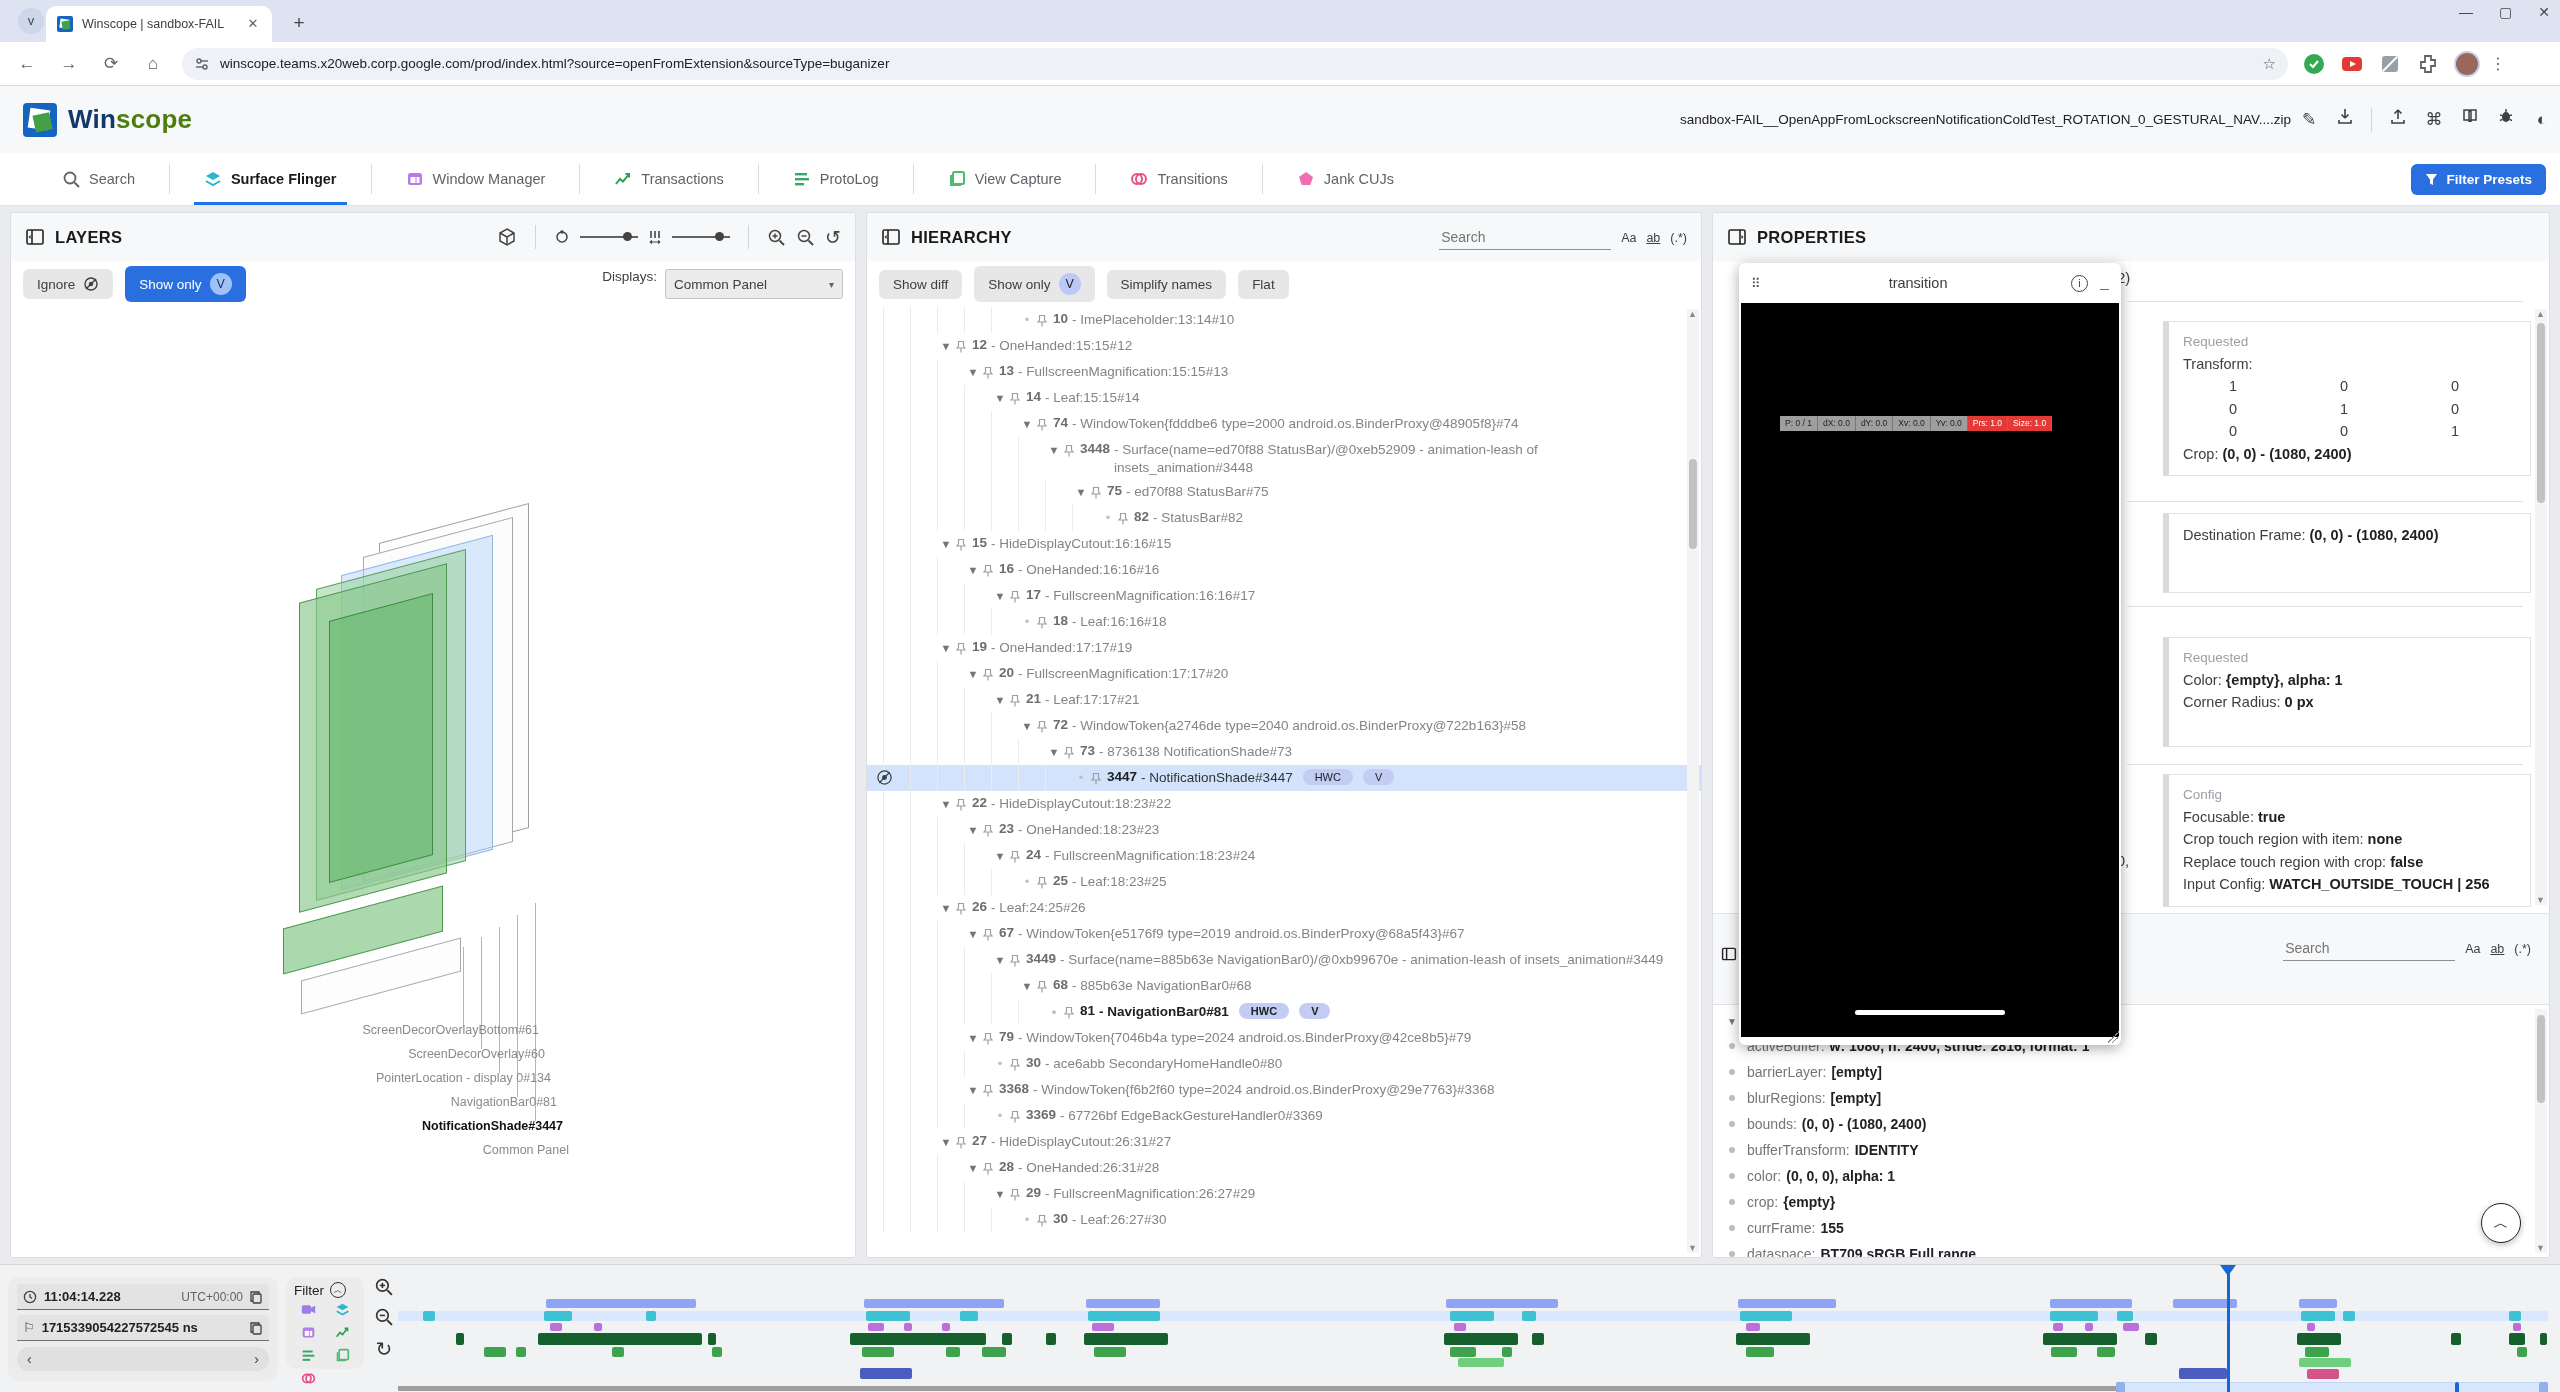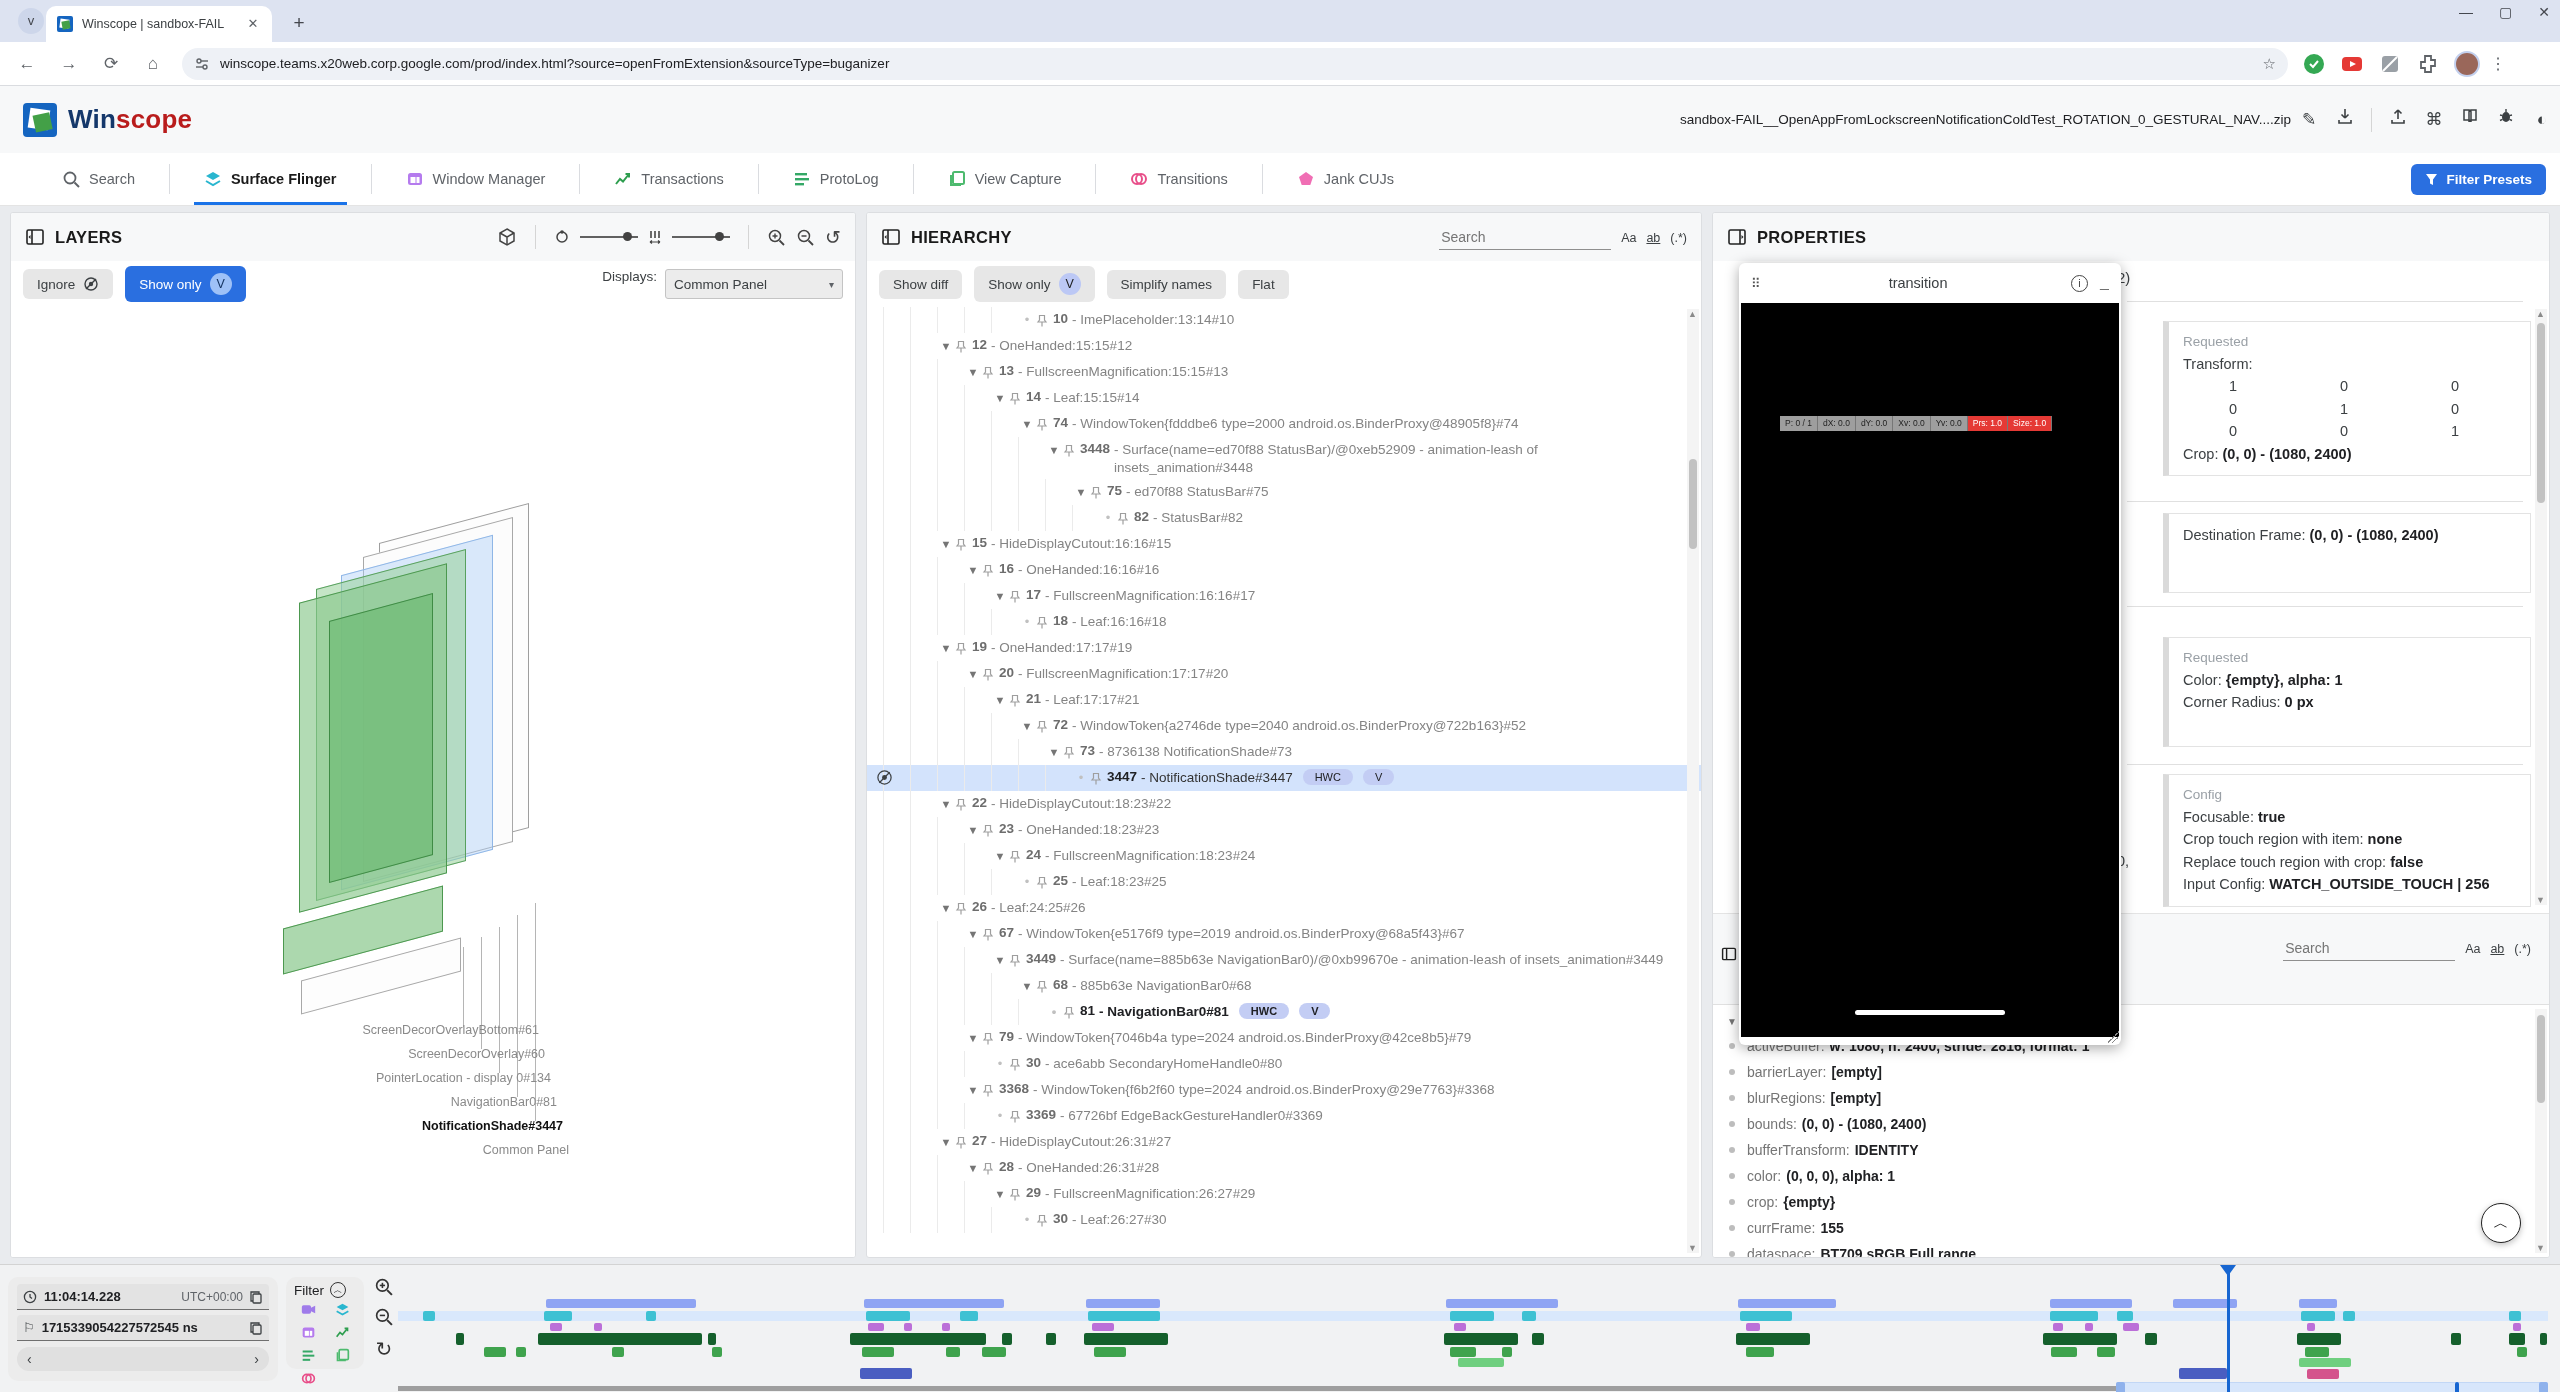--- a/index.html
+++ b/index.html
@@ -23,21 +23,21 @@
   #omnibox .url { font-size:13.5px; color:#202124; white-space:nowrap; overflow:hidden; flex:1; }
   #omnibox .star { color:#5f6368; font-size:15px; margin-left:10px; }
   .extico { width:24px; height:24px; margin-left:14px; border-radius:5px; }
   #avatar { width:26px; height:26px; border-radius:13px; background:#9a675a; margin-left:14px; border:2px solid #c3d0ee; }
   #kebab { color:#5f6368; font-size:16px; margin:0 14px 0 10px; }
 
   
   #appbar { position:absolute; left:0; top:86px; width:2560px; height:67px; background:#f7f8f9; display:flex; align-items:center; }
   #logo { width:36px; height:36px; margin-left:22px; }
   #appname { font-size:26px; font-weight:bold; margin-left:10px; letter-spacing:.2px; }
-  #appname .p1 { color:#15386b; } #appname .p2 { color:#b91c1c; }
+  #appname .p1 { color:#15386b; } #appname .p2 { color:#4d7c0f; }
   #appbar .right { margin-left:auto; display:flex; align-items:center; gap:0; }
   #tracename { font-size:13.5px; color:#202124; max-width:760px; white-space:nowrap; overflow:hidden; }
   .hicon { width:36px; height:26px; color:#3c4043; font-size:17px; text-align:center; line-height:26px; }
   .hsep { width:1px; height:24px; background:#d5d5d5; margin:0 8px; }
 
   
   #navbar { position:absolute; left:0; top:153px; width:2560px; height:53px; background:#fff; border-bottom:1px solid #e4e4e4; display:flex; align-items:center; }
   .vtab { display:flex; align-items:center; gap:9px; padding:0 34px; height:52px; font-size:14.5px; color:#5f6368; position:relative; }
   .vtab.active { color:#1a1a1a; font-weight:bold; }
   .vtab.active::after { content:""; position:absolute; left:24px; right:24px; bottom:0; height:3px; background:#1a73e8; }
@@ -588,21 +588,21 @@
         <span class="txt">- Leaf:17:17#21</span>
       </div>
       <div class="trow" style="padding-left: 151px;">
         <div class="guides" style="width:135px"></div>
         <span class="mark">▼</span>
         <span class="pin"><svg width="12" height="14" viewBox="0 0 12 14">
             <path d="M3.5 1.5h5v4.5l1.5 2h-8l1.5-2z" fill="none" stroke="#9e9e9e" stroke-width="1.2"></path>
             <line x1="6" y1="8" x2="6" y2="12.5" stroke="#9e9e9e" stroke-width="1.2"></line>
           </svg></span>
         <span class="num">72</span>
-        <span class="txt">- WindowToken{a2746de type=2040 android.os.BinderProxy@722b163}#52</span>
+        <span class="txt">- WindowToken{a2746de type=2040 android.os.BinderProxy@722b163}#58</span>
       </div>
       <div class="trow" style="padding-left: 178px;">
         <div class="guides" style="width:162px"></div>
         <span class="mark">▼</span>
         <span class="pin"><svg width="12" height="14" viewBox="0 0 12 14">
             <path d="M3.5 1.5h5v4.5l1.5 2h-8l1.5-2z" fill="none" stroke="#9e9e9e" stroke-width="1.2"></path>
             <line x1="6" y1="8" x2="6" y2="12.5" stroke="#9e9e9e" stroke-width="1.2"></line>
           </svg></span>
         <span class="num">73</span>
         <span class="txt">- 8736138 NotificationShade#73</span>

